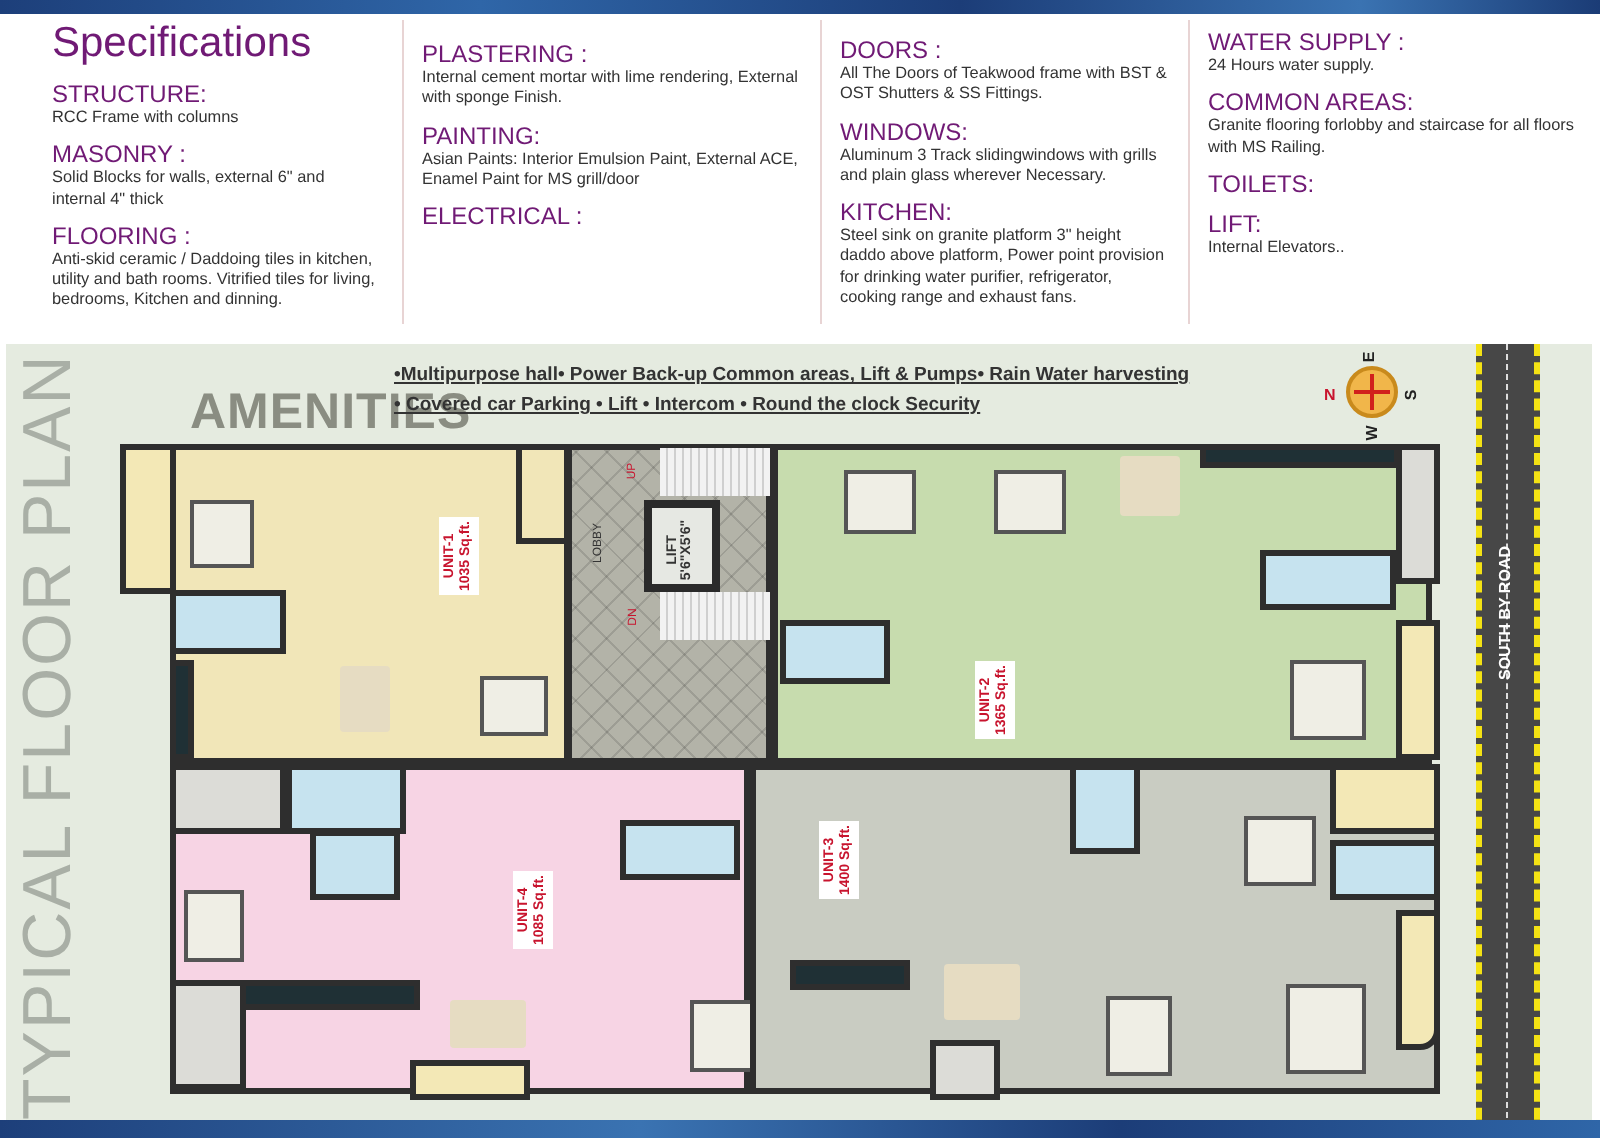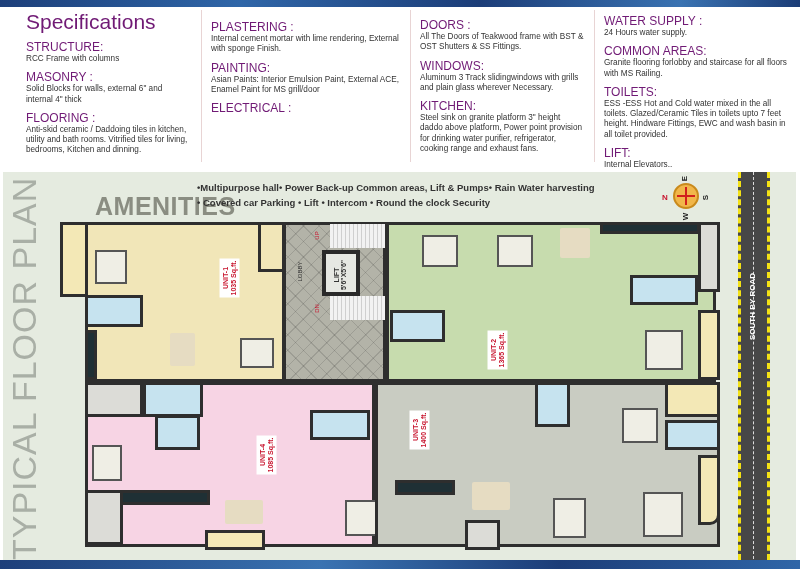--- a/index.html
+++ b/index.html
@@ -18,21 +18,21 @@
   .spec-col.c4 { left: 594px; width: 200px; border-left: 1px solid #e8d4d4; padding-left: 9px; }
   .spec-title { color: #701a75; font-size: 21px; line-height: 24px; margin-bottom: 4px; }
   .spec-head { color: #701a75; font-size: 12px; line-height: 14px; margin-top: 6px; }
   .spec-body { color: #333; font-size: 8.2px; line-height: 10.3px; }
 
   .plan-area { position: absolute; left: 3px; top: 172px; width: 793px; height: 388px; background: #e5ebe0; }
   .vtitle { position: absolute; left: 5px; top: 560px; transform-origin: 0 0; transform: rotate(-90deg);
     color: #a9afa6; font-size: 34px; letter-spacing: 1px; white-space: nowrap; }
 
   .amen-title { position: absolute; left: 95px; top: 192px; color: #8a8d82; font-size: 25px; font-weight: bold; letter-spacing: 0.5px; }
-  .amen-line { position: absolute; left: 197px; color: #333; font-size: 9.5px; font-weight: bold; white-space: nowrap; }
+  .amen-line { position: absolute; left: 197px; color: #333; font-size: 9.5px; font-weight: bold; white-space: nowrap; text-decoration: underline; }
   .amen-line.l1 { top: 182px; }
   .amen-line.l2 { top: 197px; }
 
   .compass { position: absolute; left: 673px; top: 183px; width: 26px; height: 26px; border-radius: 50%;
     background: #f1b64a; border: 2px solid #c98a1c; }
   .compass::before { content: ""; position: absolute; left: 10px; top: 2px; width: 2px; height: 18px; background: #d1201c; }
   .compass::after { content: ""; position: absolute; left: 2px; top: 10px; width: 18px; height: 2px; background: #d1201c; }
   .cdir { position: absolute; font-size: 8px; font-weight: bold; color: #222; }
 
   .road { position: absolute; left: 738px; top: 172px; width: 32px; height: 397px; background: #474747;
@@ -90,21 +90,20 @@
   <div class="spec-head">KITCHEN:</div>
   <div class="spec-body">Steel sink on granite platform 3" height daddo above platform, Power point provision for drinking water purifier, refrigerator, cooking range and exhaust fans.</div>
 </div>
 
 <div class="spec-col c4">
   <div class="spec-head" style="margin-top:4px">WATER SUPPLY :</div>
   <div class="spec-body">24 Hours water supply.</div>
   <div class="spec-head">COMMON AREAS:</div>
   <div class="spec-body">Granite flooring  forlobby and staircase for all floors with MS Railing.</div>
   <div class="spec-head">TOILETS:</div>
-  <div class="spec-body">ESS -ESS Hot and Cold water mixed in the all toilets. Glazed/Ceramic Tiles in toilets upto 7 feet height. Hindware Fittings, EWC and wash basin in all toilet provided.</div>
   <div class="spec-head">LIFT:</div>
   <div class="spec-body">Internal Elevators..</div>
 </div>
 
 <div class="plan-area"></div>
 <div class="vtitle">TYPICAL FLOOR PLAN</div>
 
 <div class="amen-title">AMENITIES</div>
 <div class="amen-line l1">•Multipurpose hall• Power Back-up Common areas, Lift &amp; Pumps• Rain Water harvesting</div>
 <div class="amen-line l2">• Covered car Parking • Lift  • Intercom • Round the clock Security</div>

